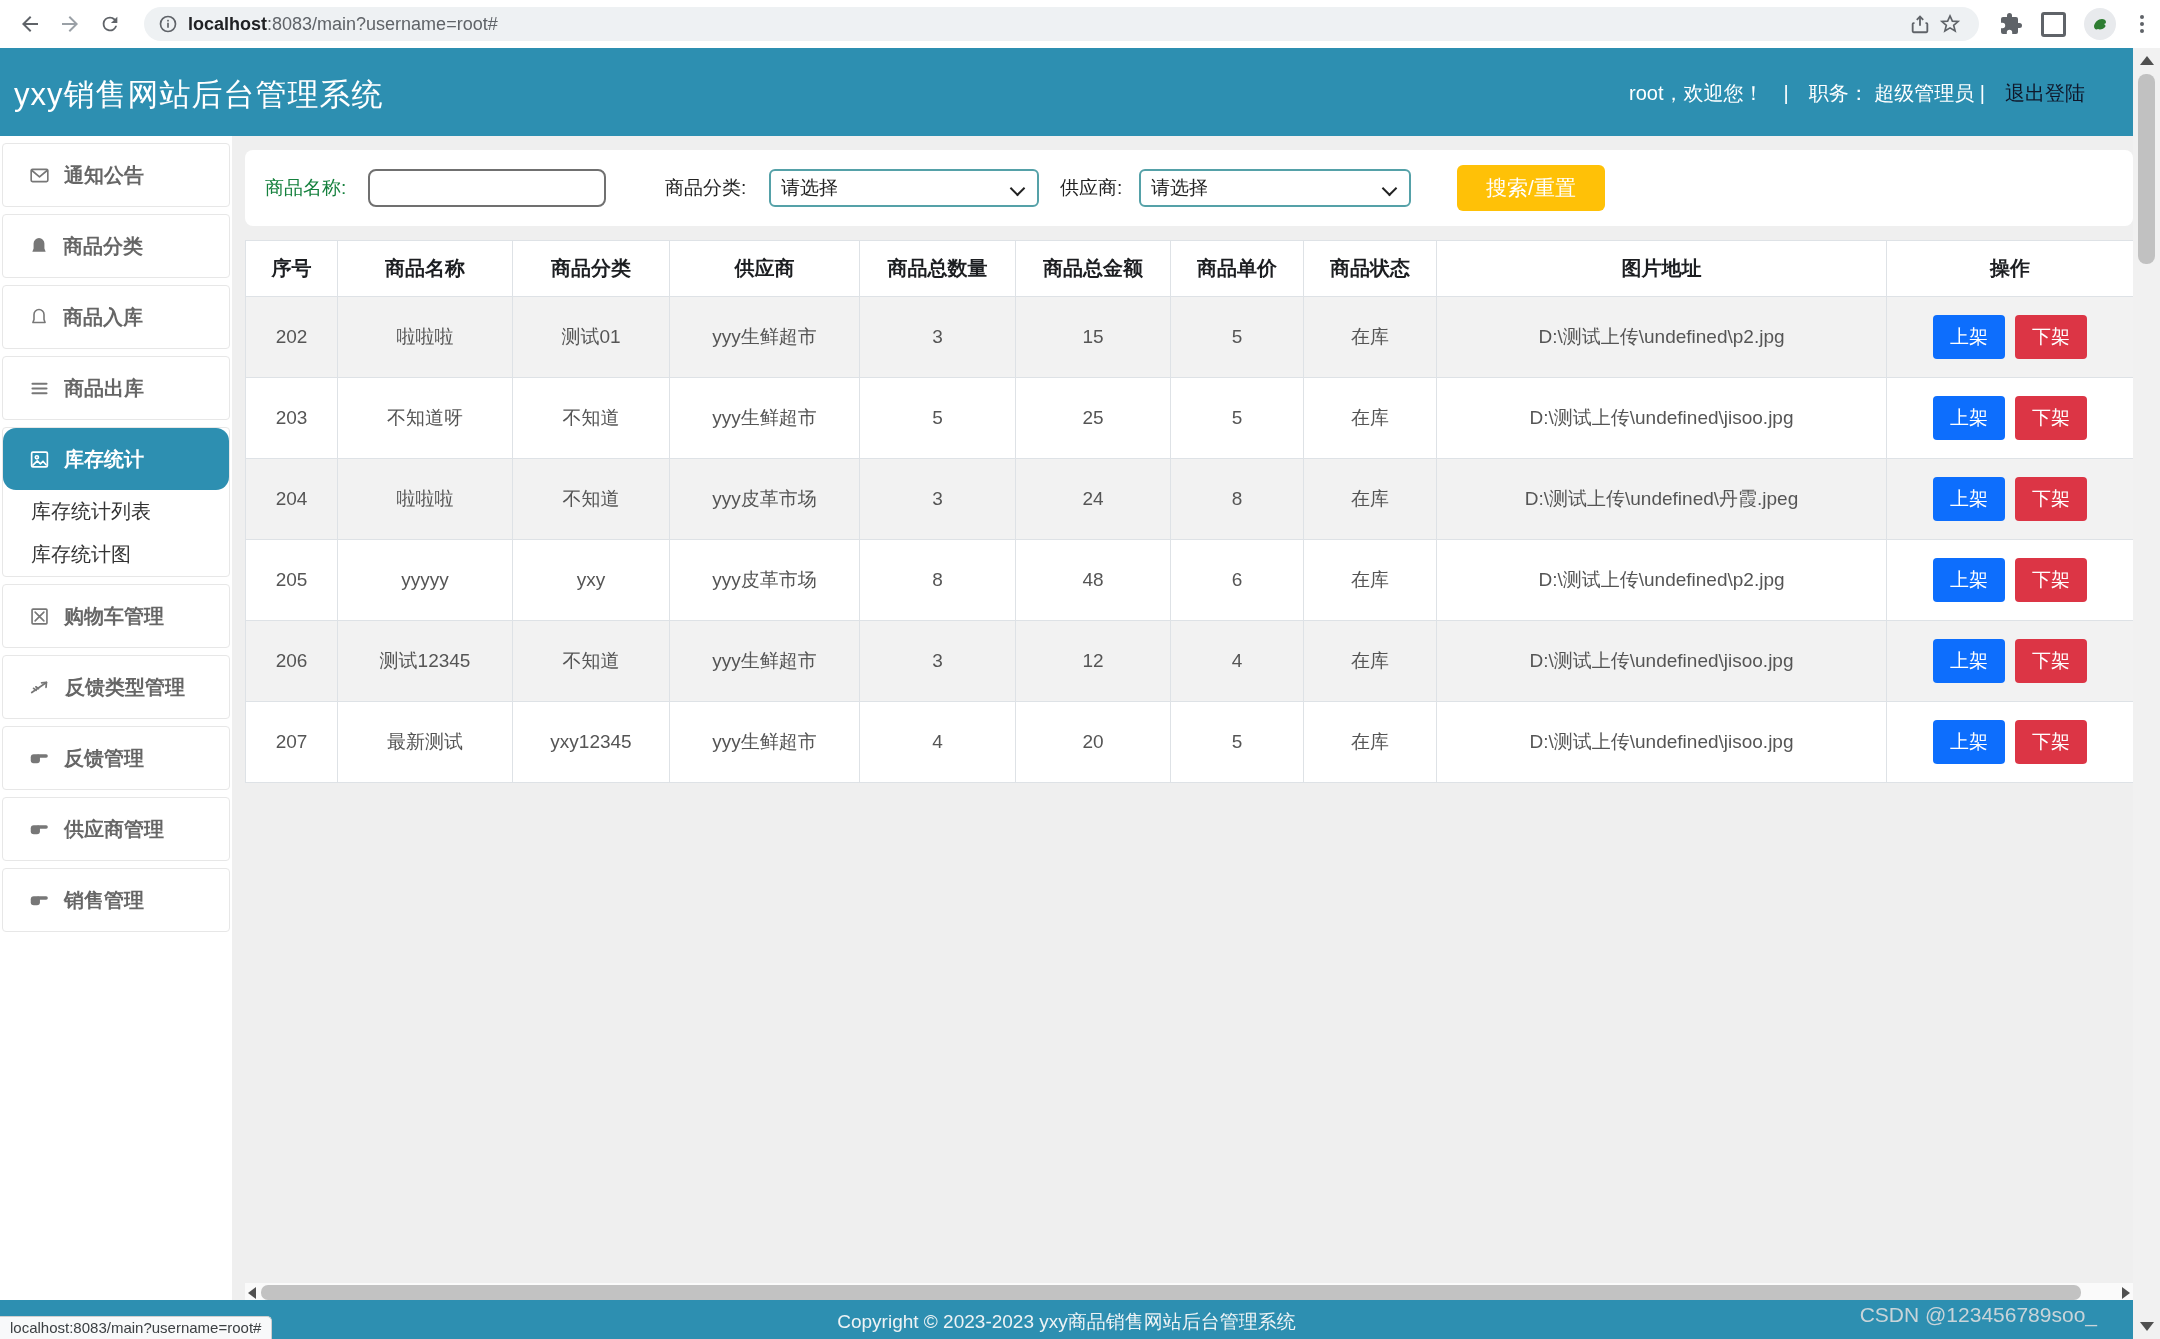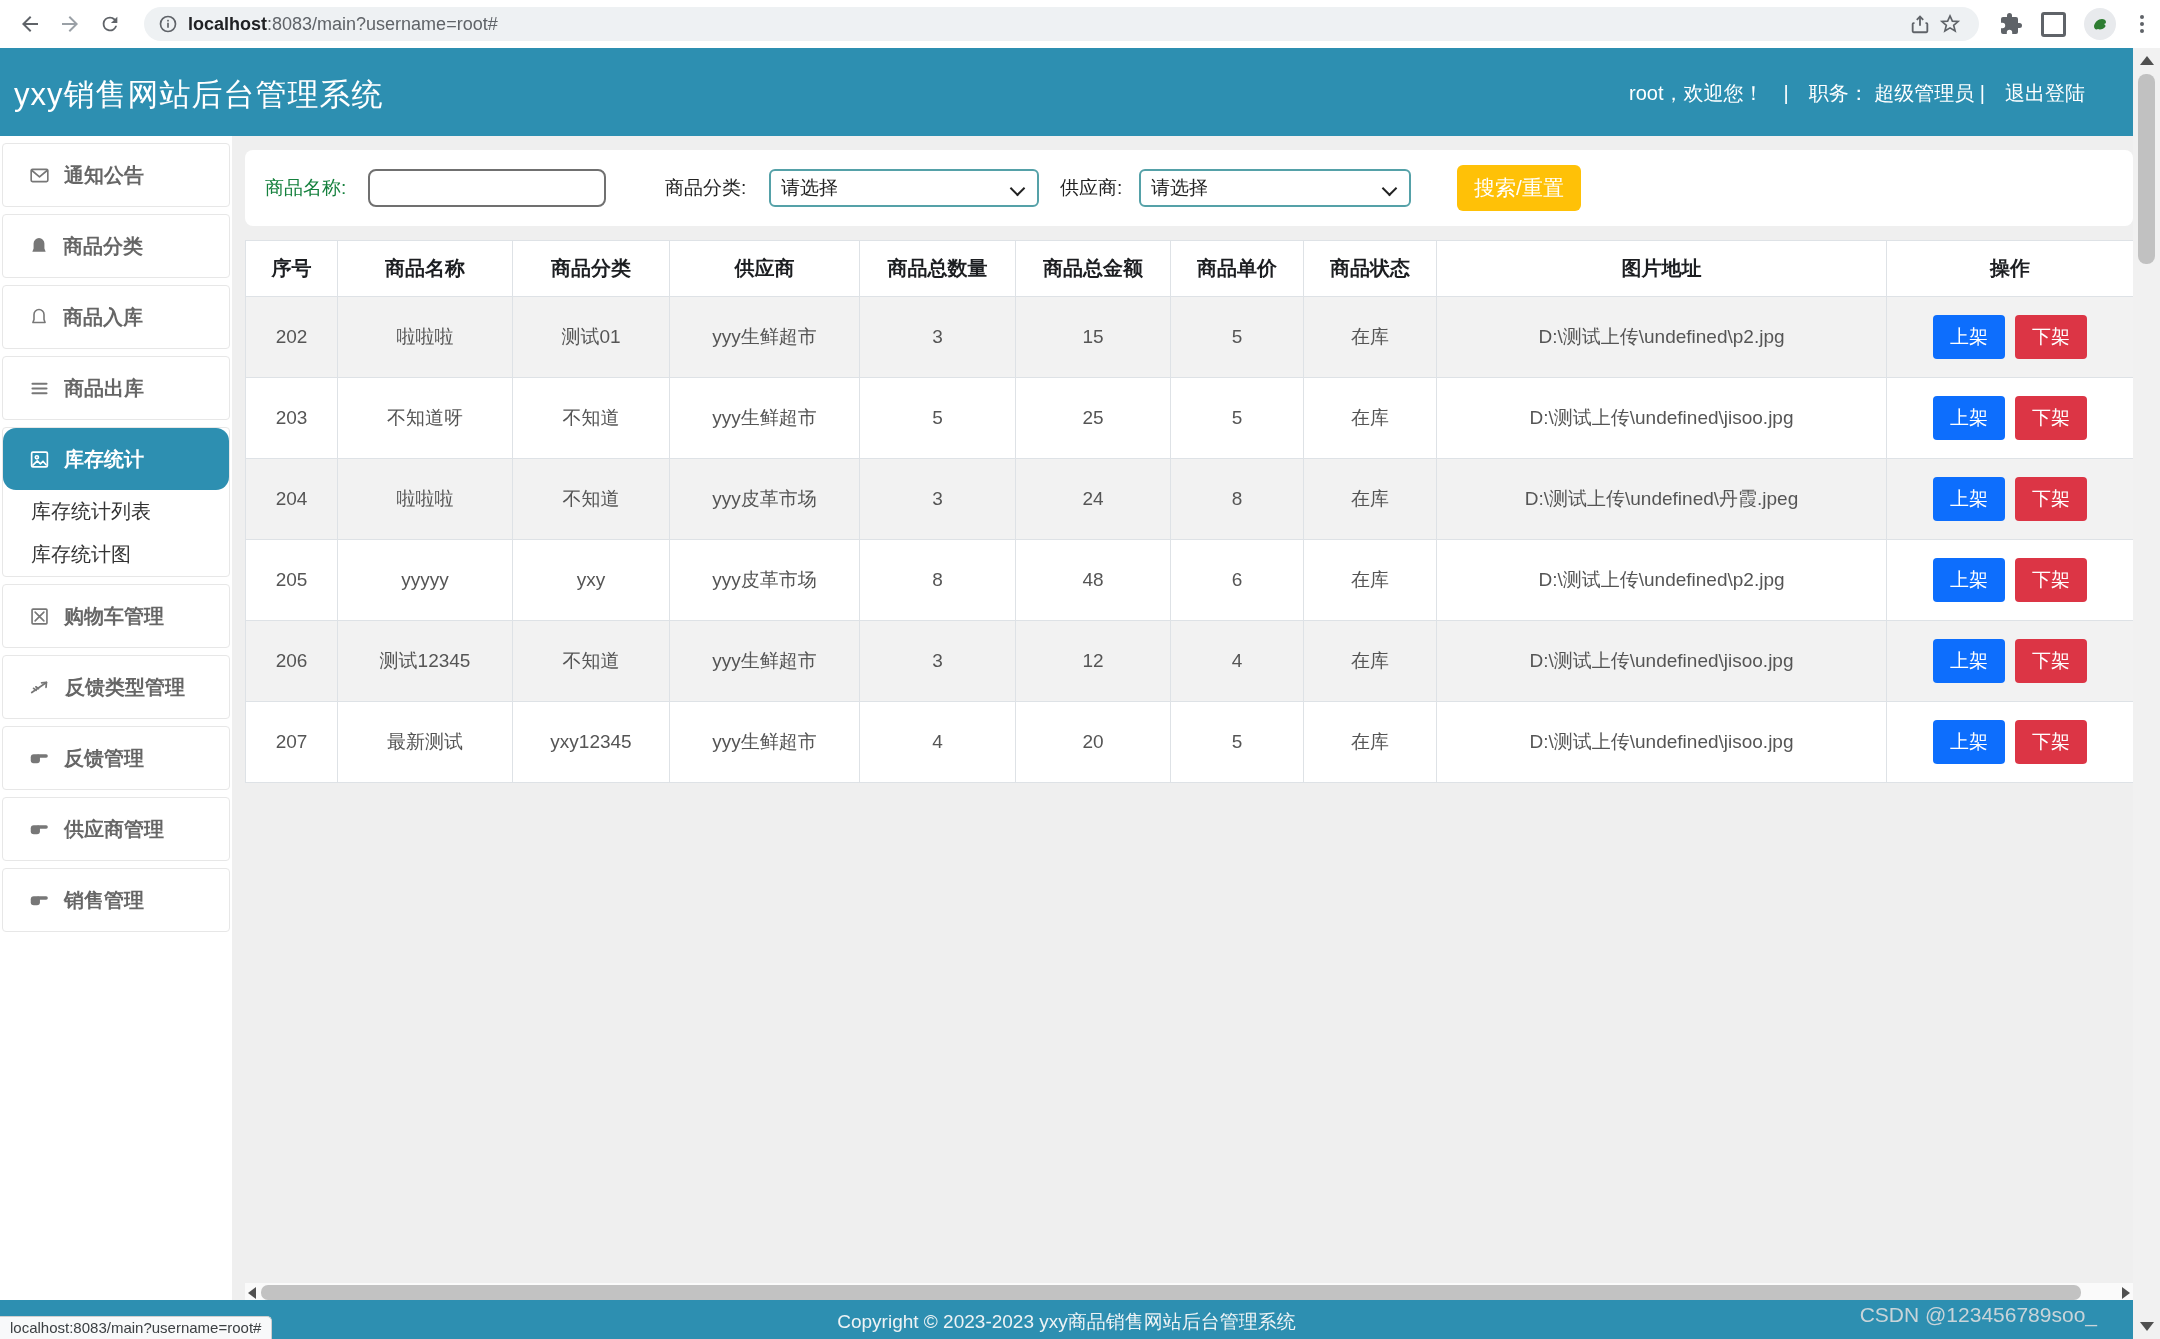--- a/index.html
+++ b/index.html
@@ -17,41 +17,41 @@
   .omni-url b{color:#202124;font-weight:bold;}
   .chrome-right{display:flex;align-items:center;gap:18px;margin-left:6px;flex:0 0 auto;}
   .tabsq{width:19px;height:19px;border:3px solid #5f6368;border-radius:3px;}
   .avatar{width:32px;height:32px;border-radius:50%;background:#e8eaed;display:flex;align-items:center;justify-content:center;overflow:hidden;}
   .dots{display:flex;flex-direction:column;gap:3px;padding:0 6px;cursor:pointer;}
   .dots i{width:4px;height:4px;border-radius:50%;background:#5f6368;display:block;}
   
   .app-header{position:absolute;top:48px;left:0;width:2133px;height:88px;background:#2d8fb1;z-index:5;}
   .app-title{position:absolute;left:14px;top:26px;font-size:31px;color:#ffffff;letter-spacing:1px;}
   .user-info{position:absolute;right:48px;top:32px;font-size:20px;color:#ffffff;display:flex;gap:20px;align-items:center;}
-  .logout{color:#ffffff;cursor:pointer;}
+  .logout{color:#0f172a;cursor:pointer;}
   
   .sidebar{position:absolute;top:136px;left:0;width:232px;height:1164px;background:#ffffff;box-sizing:border-box;padding-top:7px;z-index:4;}
   .side-card{margin:0 2px 7px 2px;border:1px solid #e7e7e7;border-radius:4px;background:#fff;overflow:hidden;}
   .side-item{height:62px;display:flex;align-items:center;padding-left:26px;gap:14px;color:#666;font-size:20px;font-weight:bold;cursor:pointer;}
   .side-item .side-icon{display:flex;align-items:center;color:#777;}
   .side-item.active{background:#2d8fb1;color:#ffffff;border-radius:13px;}
   .side-item.active .side-icon{color:#ffffff;}
   .side-sub{height:43px;line-height:43px;padding-left:28px;font-size:20px;color:#333;cursor:pointer;}
   
   .filter-card{position:absolute;left:245px;top:150px;width:1888px;height:76px;background:#ffffff;border-radius:8px;z-index:6;}
   .f-el{position:absolute;top:50%;transform:translateY(-50%);font-size:19px;}
   .lbl-gray{color:#15803d;}
   .lbl-dark{color:#222;}
   .f-input{left:123px;width:238px;height:38px;border:2px solid #707070;border-radius:8px;background:#fff;
            box-sizing:border-box;font-size:18px;padding:0 10px;outline:none;}
   .f-select{height:38px;border:2px solid #55a1a8;border-radius:6px;background:#fff;box-sizing:border-box;
             display:flex;align-items:center;padding:0 10px;color:#222;cursor:pointer;position:absolute;}
   .chev{position:absolute;right:14px;top:12px;width:9px;height:9px;border-right:2.5px solid #222;
         border-bottom:2.5px solid #222;transform:rotate(45deg);}
-  .btn-search{position:absolute;left:1212px;top:50%;transform:translateY(-50%);width:124px;height:46px;
+  .btn-search{position:absolute;left:1212px;top:50%;transform:translateY(-50%);width:148px;height:46px;
               background:#ffc107;border:none;border-radius:6px;color:#ffffff;font-size:21px;cursor:pointer;}
   
   .grid{position:absolute;left:245px;top:240px;width:1888px;border-collapse:collapse;table-layout:fixed;
         background:#ffffff;z-index:6;}
   .grid th{height:53px;font-size:20px;font-weight:bold;color:#1c1e21;border:1px solid #dee2e6;text-align:center;background:#fff;}
   .grid td{height:78px;font-size:19px;color:#555;border:1px solid #dee2e6;text-align:center;background:#fff;
            overflow:hidden;white-space:nowrap;}
   .grid tr.alt td{background:#f2f2f2;}
   .btn-up,.btn-down{border:none;border-radius:4px;color:#fff;font-size:19px;padding:9px 17px;margin:0 5px;cursor:pointer;}
   .btn-up{background:#0d6efd;}

